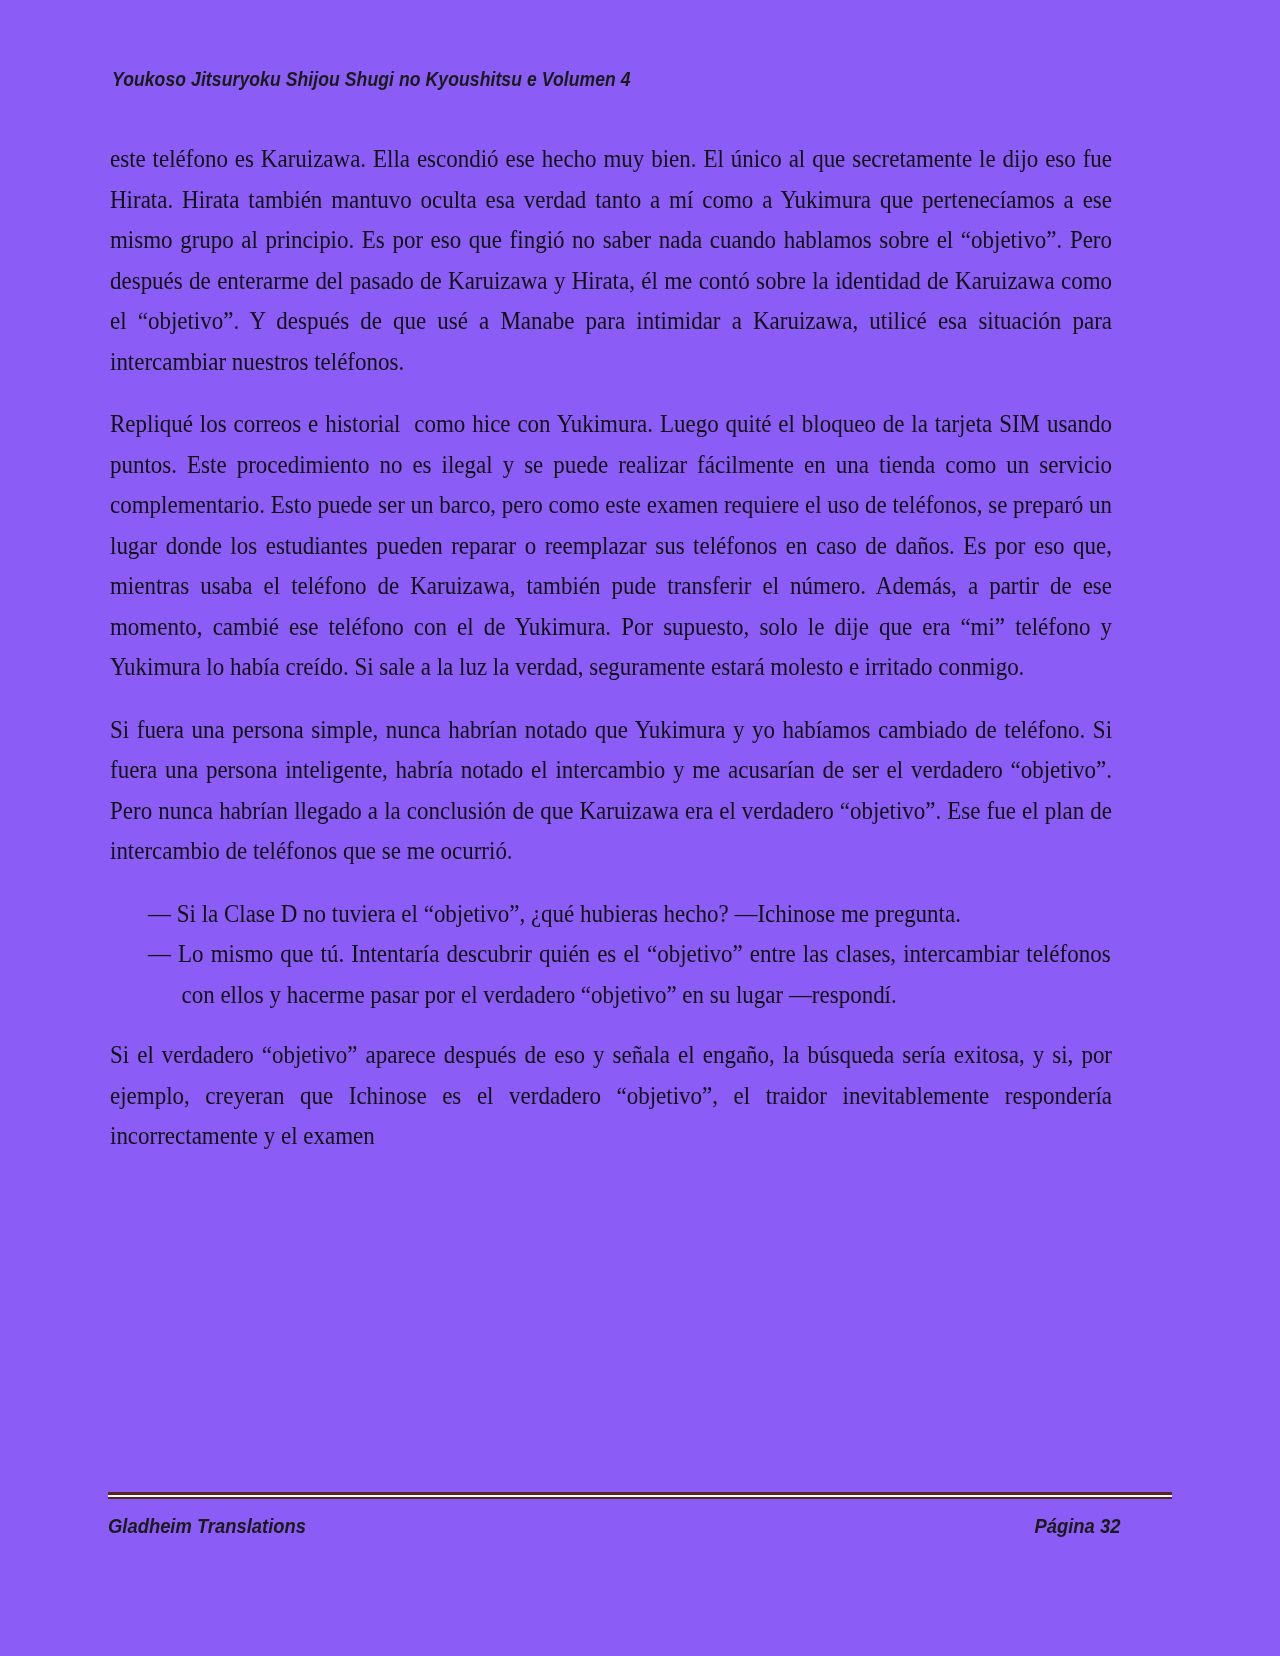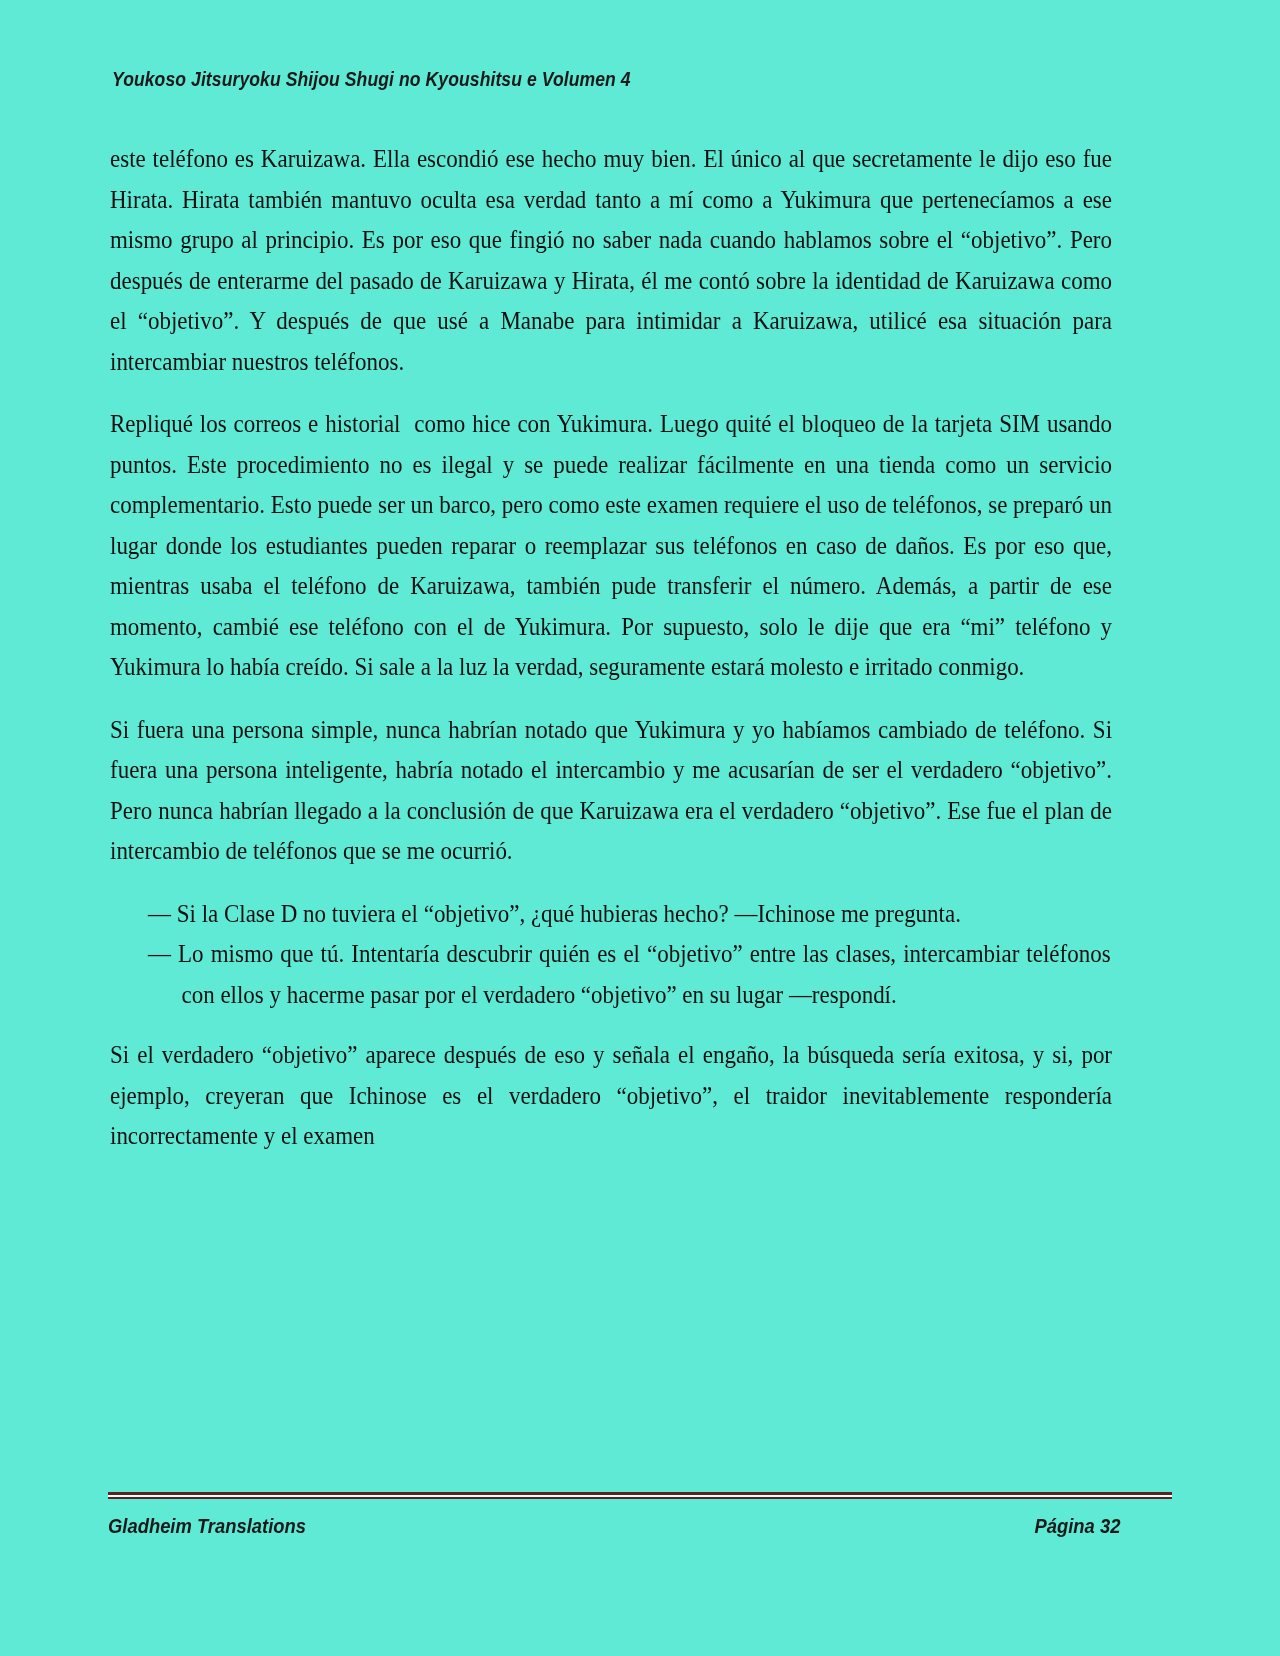--- a/index.html
+++ b/index.html
@@ -7,21 +7,21 @@
     margin: 0;
     padding: 0;
     background: #ffffff;
   }
 
   .page {
     position: relative;
     width: 1280px;
     height: 1656px;
     margin: 0 auto;
-    background: #5eead4;
+    background: #8b5cf6;
     box-sizing: border-box;
     overflow: hidden;
     font-family: "Liberation Sans", "DejaVu Sans", sans-serif;
   }
 
   
   .header {
     position: absolute;
     left: 112px;
     top: 68px;

